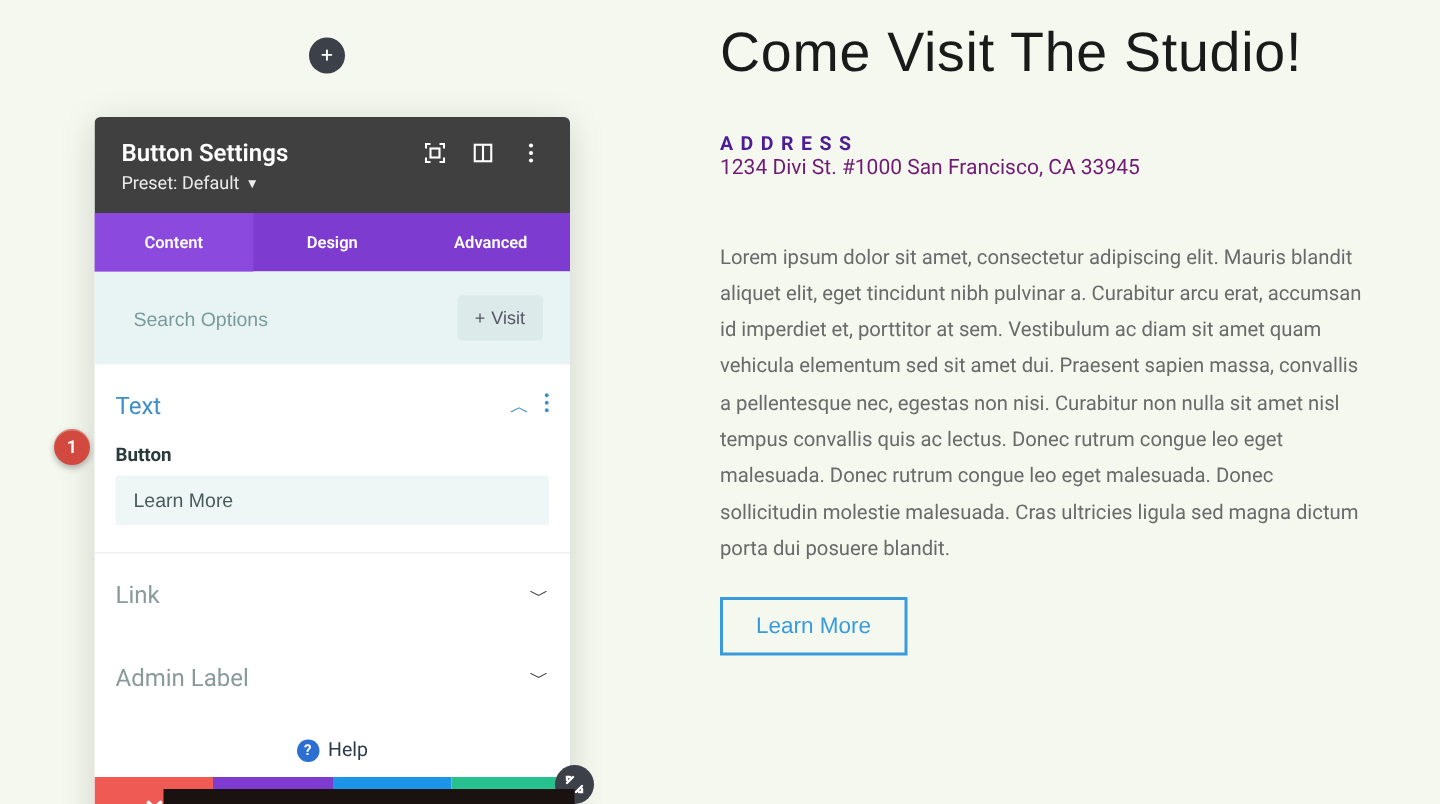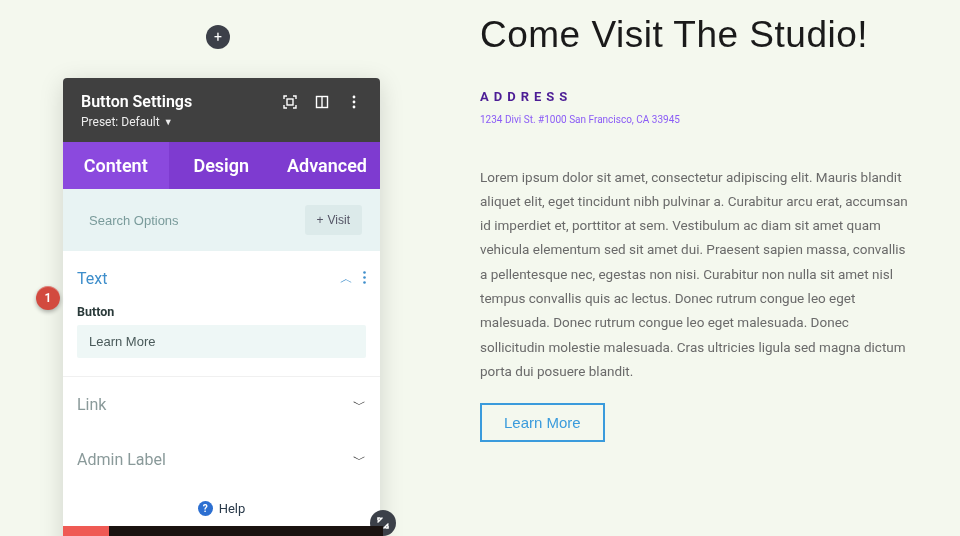--- a/index.html
+++ b/index.html
@@ -83,21 +83,21 @@
 
     .tabs {
       display: flex;
       background: #7e3bd0;
     }
     .tab {
       flex: 1;
       text-align: center;
       padding: 13px 13px;
       color: #fff;
-      font-size: 18px;
+      font-size: 11px;
       font-weight: 600;
       cursor: pointer;
     }
     .tab.active {
       background: #8b49de;
     }
 
     .search-row {
       display: flex;
       align-items: center;
@@ -243,23 +243,22 @@
       letter-spacing: 0.5px;
     }
     .address-label {
       font-size: 13px;
       letter-spacing: 5px;
       font-weight: 700;
       color: #4c1d95;
       margin-top: 32px;
     }
     .address-value {
-      font-size: 10px;
-      color: #8b5cf6;
-      margin-top: 10px;
+      font-size: 14px;
+      color: #701a75;
     }
     .body-text {
       font-size: 13.5px;
       line-height: 1.8;
       color: #6a6a6a;
       margin-top: 40px;
     }
     .learn-more {
       display: inline-block;
       margin-top: 20px;

